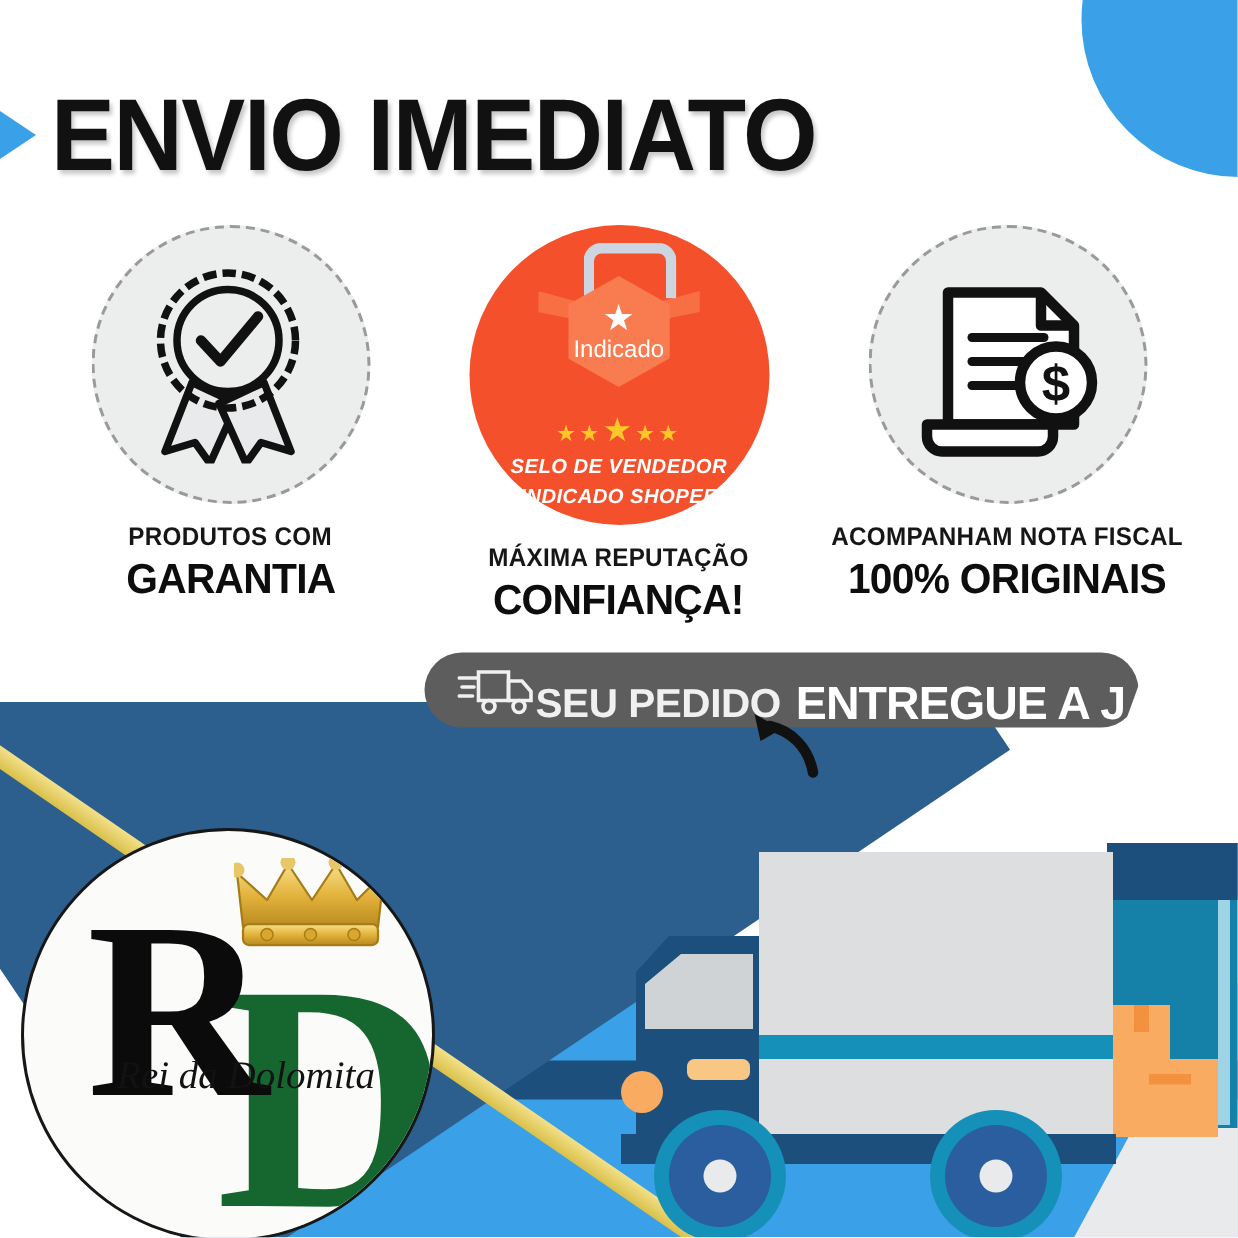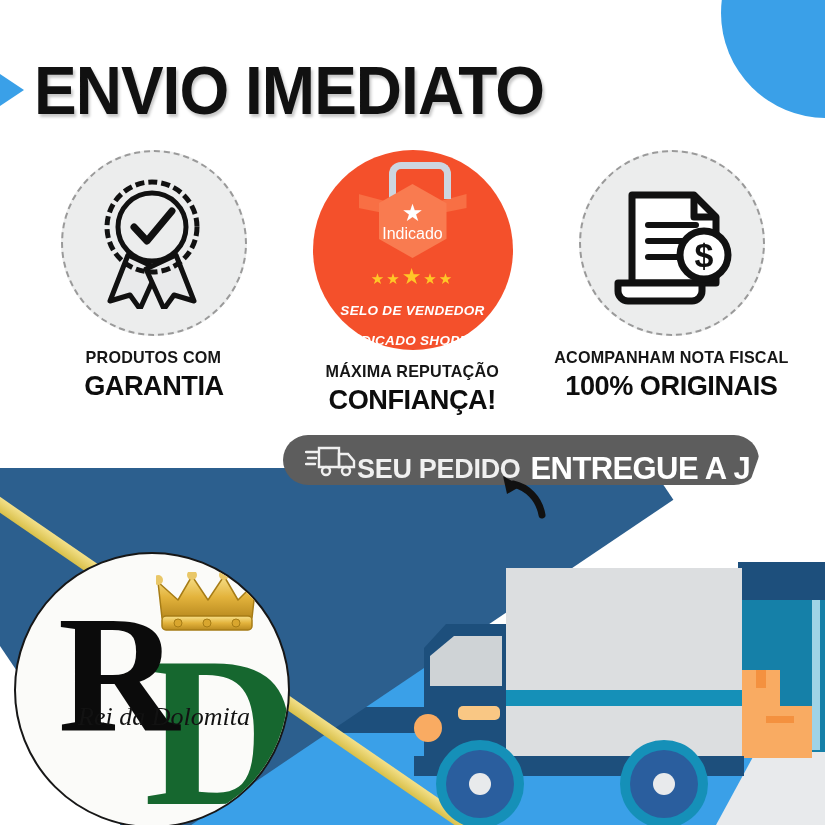--- a/index.html
+++ b/index.html
@@ -99,21 +99,21 @@
     position:absolute;left:28px;top:-2px;width:48px;height:30px;
     border:7px solid #cdd6e0;border-bottom:none;
     border-top-left-radius:12px;border-top-right-radius:12px;
   }
   .medal-star{font-size:24px;color:#fff;line-height:1;margin-bottom:1px;}
   .medal-lbl{font-size:16px;color:#fff;line-height:1;}
   .stars{margin-top:6px;letter-spacing:2px;font-size:15px;color:#ffc727;}
   .stars .big{font-size:22px;}
   .seal-t{
     font-size:13.5px;font-weight:bold;font-style:italic;color:#fff;
-    line-height:1.25;text-align:center;margin-top:13px;letter-spacing:.3px;
+    line-height:1.25;text-align:center;margin-top:3px;letter-spacing:.3px;
   }
 
   
   .pill{
     position:absolute;left:283px;top:435px;width:476px;height:50px;
     background:#5d5d5d;border-radius:26px;
     display:flex;align-items:center;gap:12px;padding-left:22px;box-sizing:border-box;
   }
   .pill-txt{
     position:absolute;left:357px;top:435px;height:68px;

